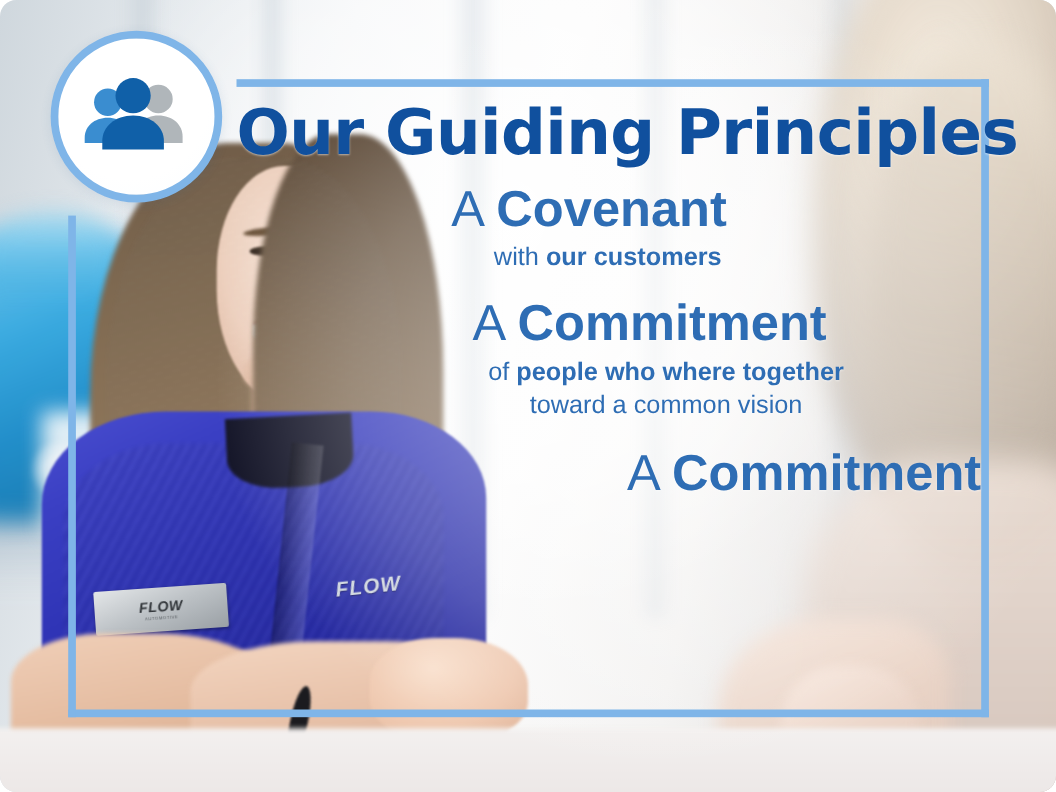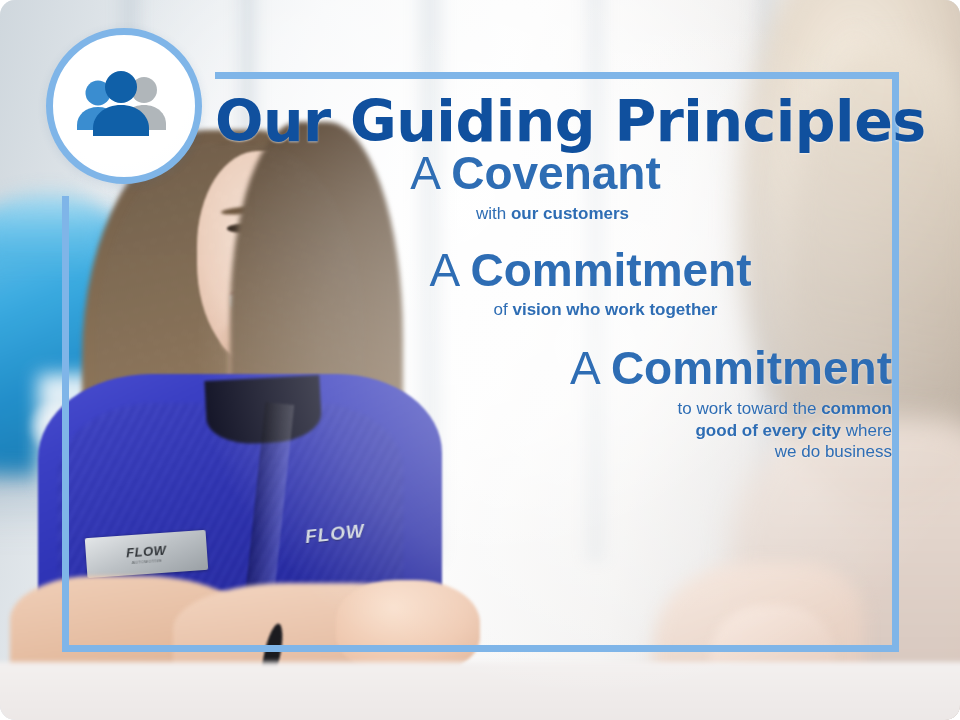--- a/index.html
+++ b/index.html
@@ -481,31 +481,31 @@
     line-height: 1.04;
     color: var(--steel, #2e6db4);
     white-space: nowrap;
     text-shadow: 0 1px 2px rgba(255,255,255,.5);
   }
   .p-head .art { font-weight: 400; }
   .p-head .key { font-weight: 700; }
 
   .p-sub {
     font-family: "Liberation Sans", sans-serif;
-    font-size: 17px;
+    font-size: 23px;
     line-height: 1.28;
     color: var(--steel, #2e6db4);
     margin-top: 5px;
     text-shadow: 0 1px 2px rgba(255,255,255,.5);
   }
   .p-sub b { font-weight: 700; }
   .p-sub .ln { display: block; white-space: nowrap; }
 
   
-  .principle.p1 { text-align: center; padding-right: 36px; margin-top: 0; }
+  .principle.p1 { text-align: center; padding-right: 36px; margin-top: 16px; }
   .principle.p2 { text-align: center; padding-left: 74px;  margin-top: 22px; }
   .principle.p3 { text-align: right; padding-left: 144px; margin-top: 24px; }
   .principle.p1 .p-sub { padding-left: 34px; }
   .principle.p2 .p-sub { padding-left: 30px; }
   .principle.p3 .p-sub { padding-left: 38px; }
 </style>
 </head>
 <body>
 
 <div id="stage" style="--frame: #7fb5e8; --navy: #10509e; --steel: #2e6db4;">
@@ -603,37 +603,29 @@
       </div>
     </div>
 
     <div class="principle p2">
       <div class="p-head">
         <span class="art">A</span>
         <span class="key">Commitment</span>
       </div>
       <div class="p-sub">
         <span class="ln">
-          <span>of </span><b>vision who work together</b>
+          <span>of </span><b>people who where together</b>
+        </span>
+        <span class="ln">
+          <span>toward a common vision</span>
         </span>
       </div>
     </div>
 
     <div class="principle p3">
       <div class="p-head">
         <span class="art">A</span>
         <span class="key">Commitment</span>
       </div>
-      <div class="p-sub">
-        <span class="ln">
-          <span>to work toward the </span><b>common</b>
-        </span>
-        <span class="ln">
-          <b>good of every city</b><span> where</span>
-        </span>
-        <span class="ln">
-          <span>we do business</span>
-        </span>
-      </div>
     </div>
 
   </div>
 </div>
 
 </body></html>

